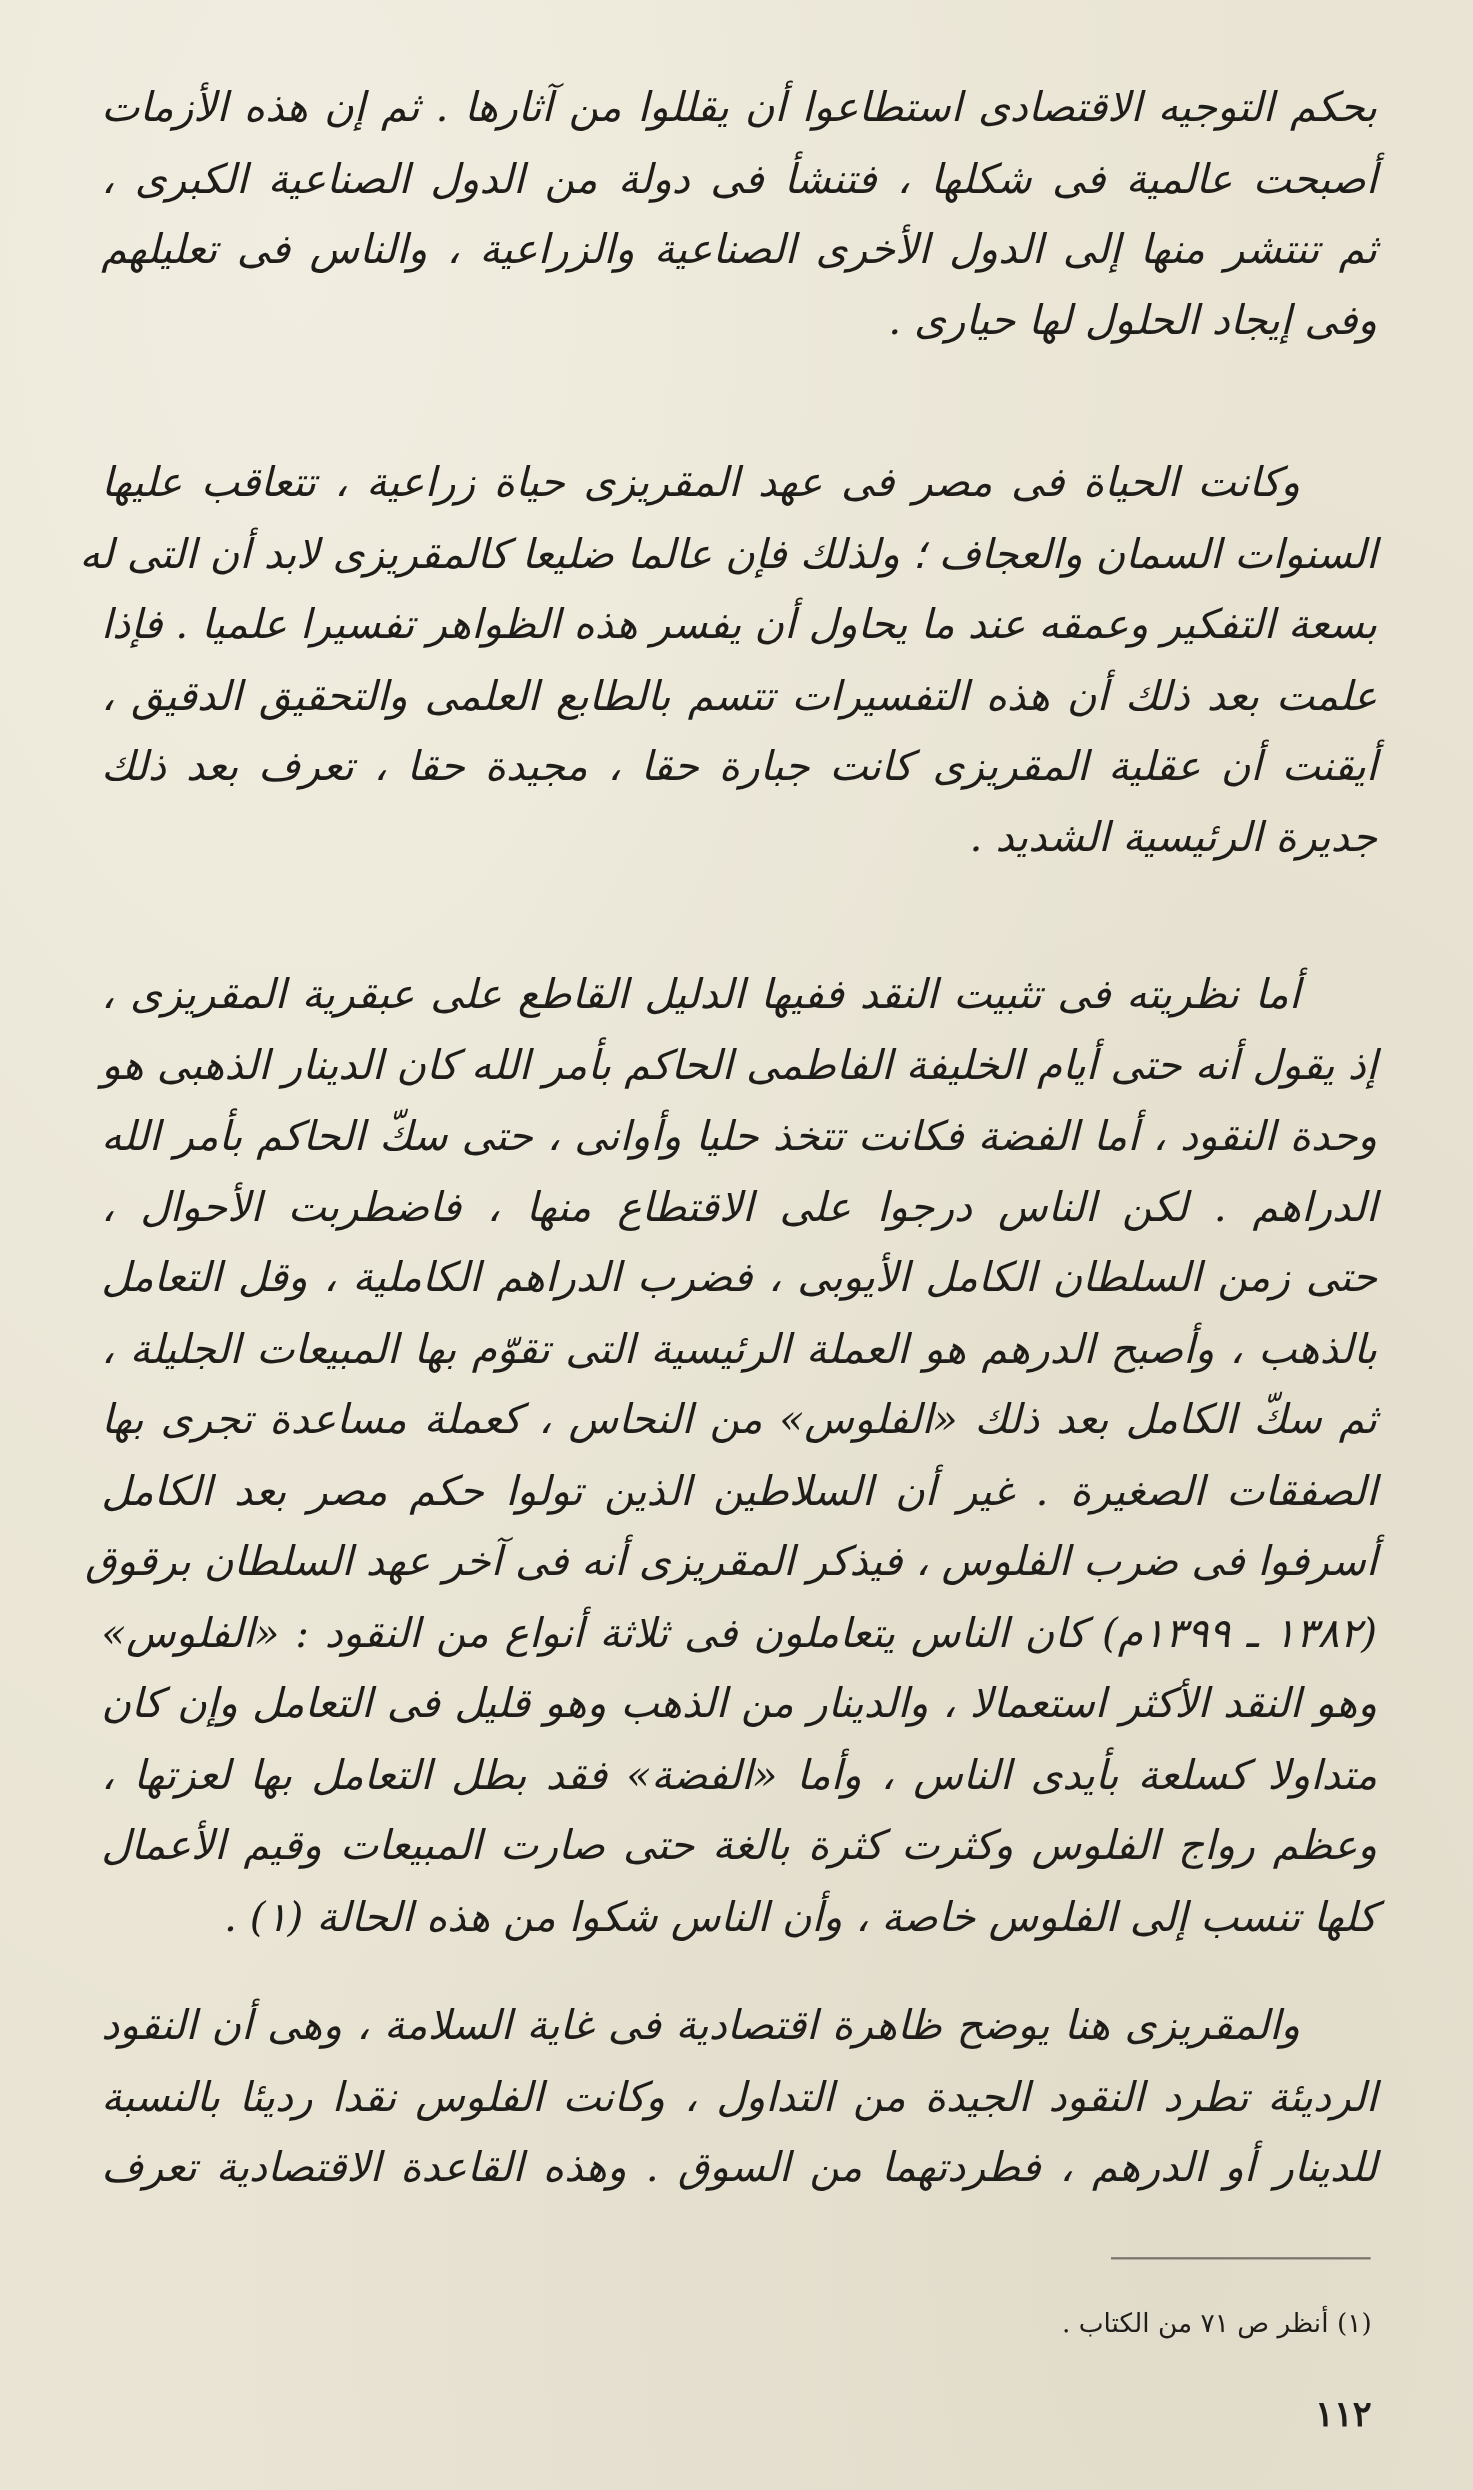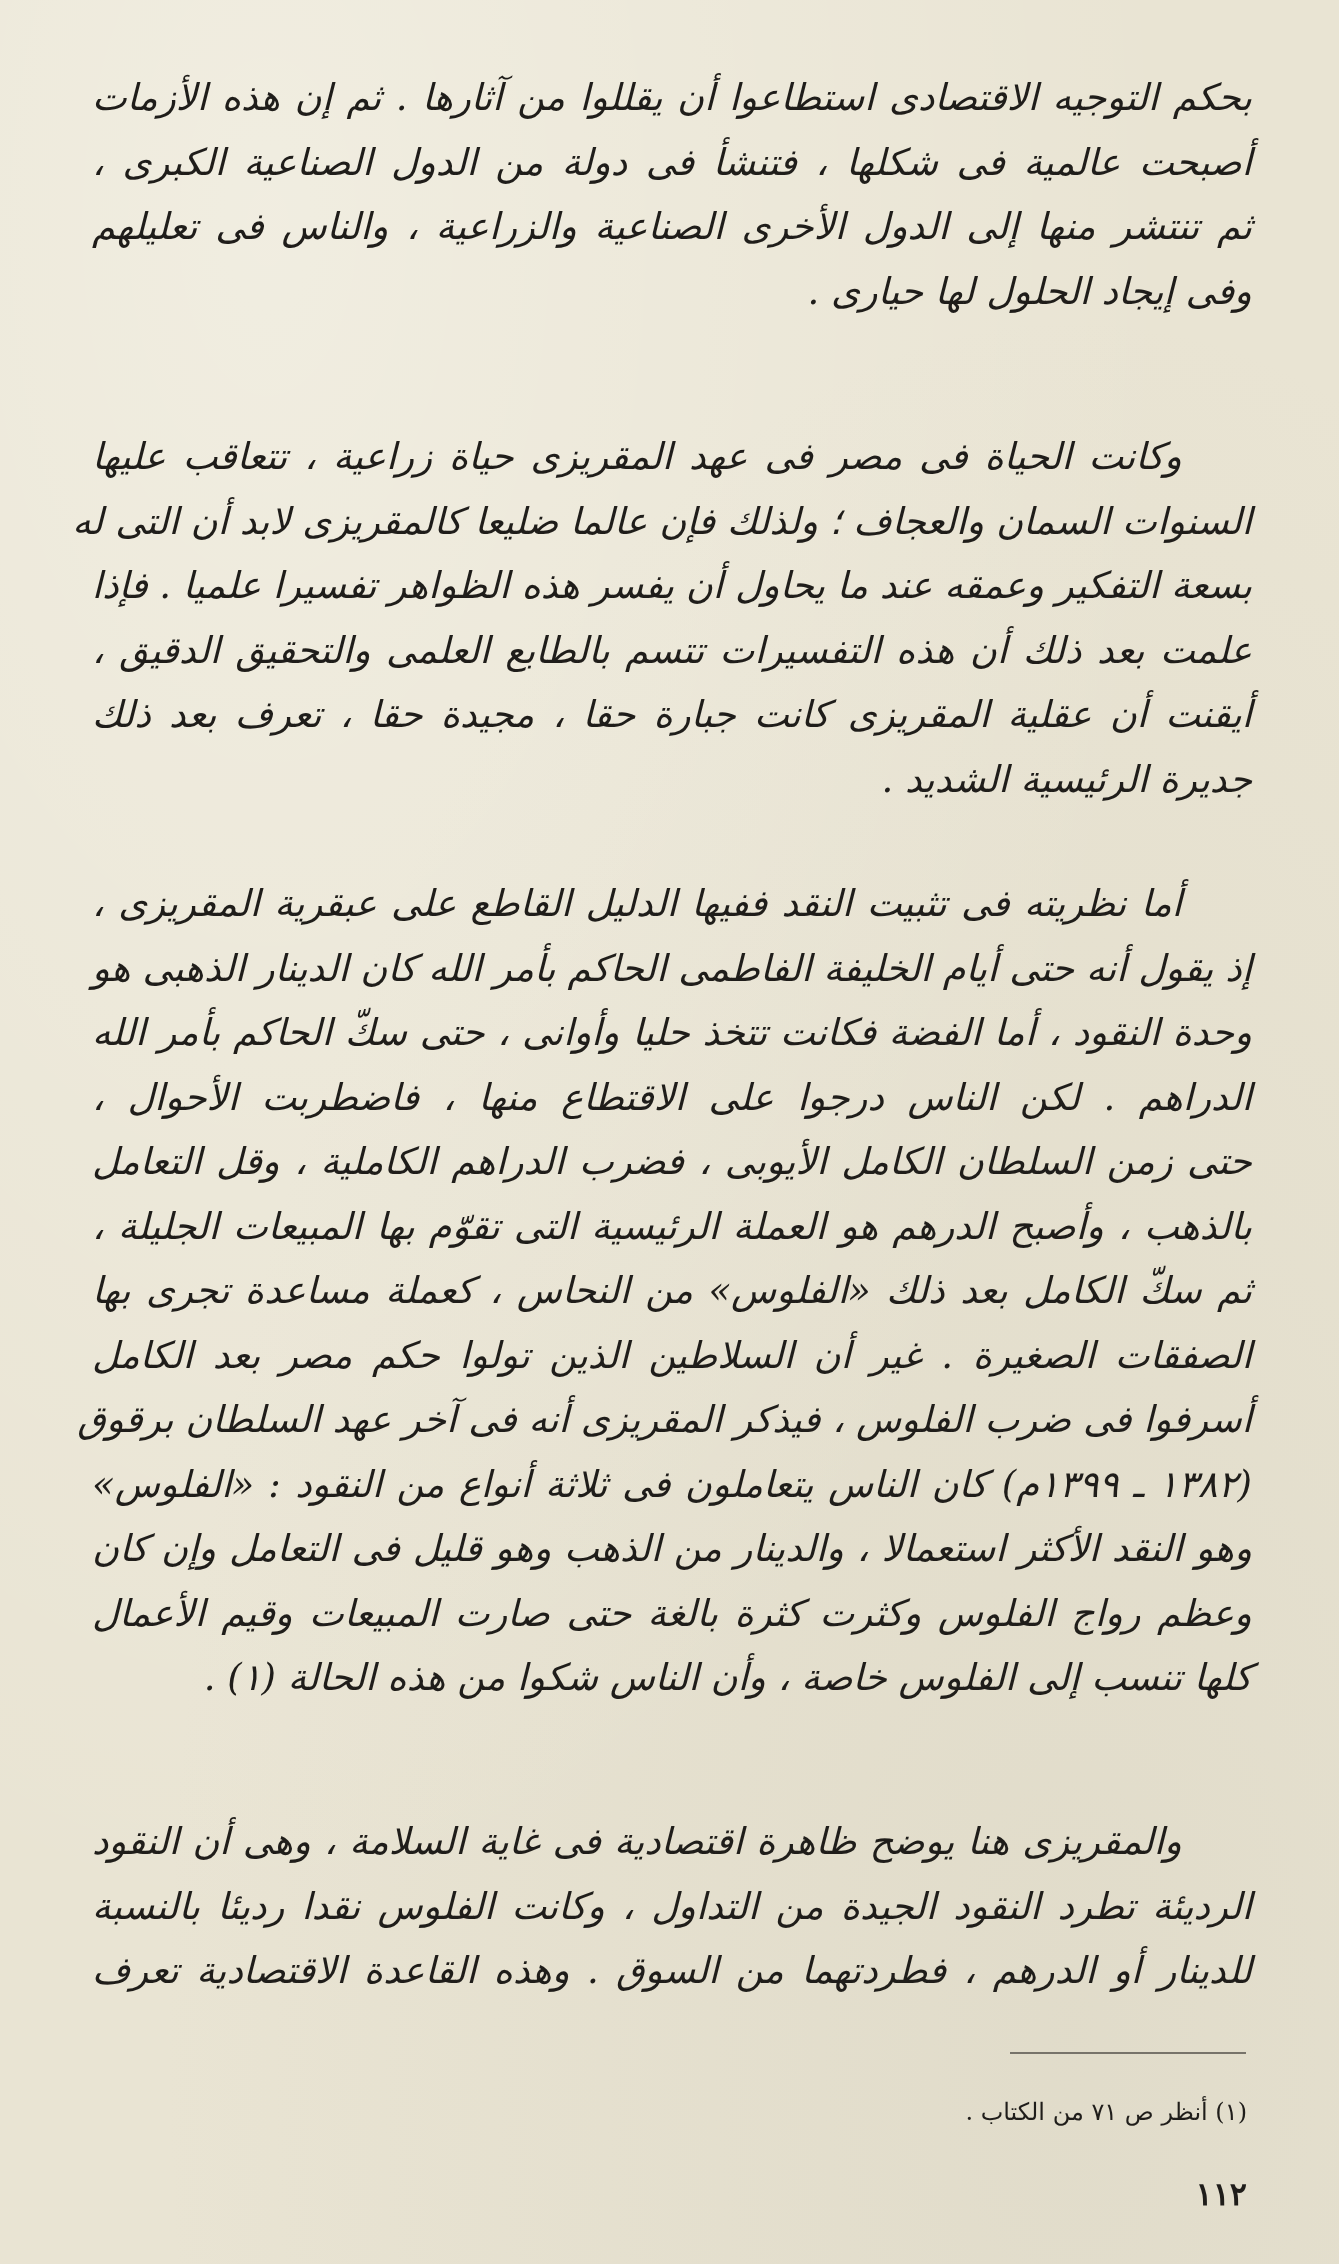--- a/index.html
+++ b/index.html
@@ -39,21 +39,21 @@
       text-align-last: justify;
       white-space: nowrap;
     }
     .para .line.last {
       text-align-last: right;
     }
     .para .line.indent {
       padding-right: 70px;
     }
     .p1 { position: absolute; top: 0; right: 0; width: 1160px; }
-    .p2 { position: absolute; top: 359px; right: 0; width: 1160px; }
+    .p2 { position: absolute; top: 341px; right: 0; width: 1160px; }
     .p3 { position: absolute; top: 806px; right: 0; width: 1160px; }
     .p4 { position: absolute; top: 1744px; right: 0; width: 1160px; }
 
     .footnote-rule {
       position: absolute;
       left: 1010px;
       top: 2052px;
       width: 236px;
       height: 2px;
       background: #77736a;
@@ -103,20 +103,21 @@
     <span class="line">إذ يقول أنه حتى أيام الخليفة الفاطمى الحاكم بأمر الله كان الدينار الذهبى هو</span>
     <span class="line">وحدة النقود ، أما الفضة فكانت تتخذ حليا وأوانى ، حتى سكّ الحاكم بأمر الله</span>
     <span class="line">الدراهم . لكن الناس درجوا على الاقتطاع منها ، فاضطربت الأحوال ،</span>
     <span class="line">حتى زمن السلطان الكامل الأيوبى ، فضرب الدراهم الكاملية ، وقل التعامل</span>
     <span class="line">بالذهب ، وأصبح الدرهم هو العملة الرئيسية التى تقوّم بها المبيعات الجليلة ،</span>
     <span class="line">ثم سكّ الكامل بعد ذلك «الفلوس» من النحاس ، كعملة مساعدة تجرى بها</span>
     <span class="line">الصفقات الصغيرة . غير أن السلاطين الذين تولوا حكم مصر بعد الكامل</span>
     <span class="line">أسرفوا فى ضرب الفلوس ، فيذكر المقريزى أنه فى آخر عهد السلطان برقوق</span>
     <span class="line">(١٣٨٢ ـ ١٣٩٩م) كان الناس يتعاملون فى ثلاثة أنواع من النقود : «الفلوس»</span>
     <span class="line">وهو النقد الأكثر استعمالا ، والدينار من الذهب وهو قليل فى التعامل وإن كان</span>
+    <span class="line">متداولا كسلعة بأيدى الناس ، وأما «الفضة» فقد بطل التعامل بها لعزتها ،</span>
     <span class="line">وعظم رواج الفلوس وكثرت كثرة بالغة حتى صارت المبيعات وقيم الأعمال</span>
     <span class="line last">كلها تنسب إلى الفلوس خاصة ، وأن الناس شكوا من هذه الحالة (١) .</span>
   </div>
 
   <div class="para p4">
     <span class="line indent">والمقريزى هنا يوضح ظاهرة اقتصادية فى غاية السلامة ، وهى أن النقود</span>
     <span class="line">الرديئة تطرد النقود الجيدة من التداول ، وكانت الفلوس نقدا رديئا بالنسبة</span>
     <span class="line">للدينار أو الدرهم ، فطردتهما من السوق . وهذه القاعدة الاقتصادية تعرف</span>
   </div>
 

